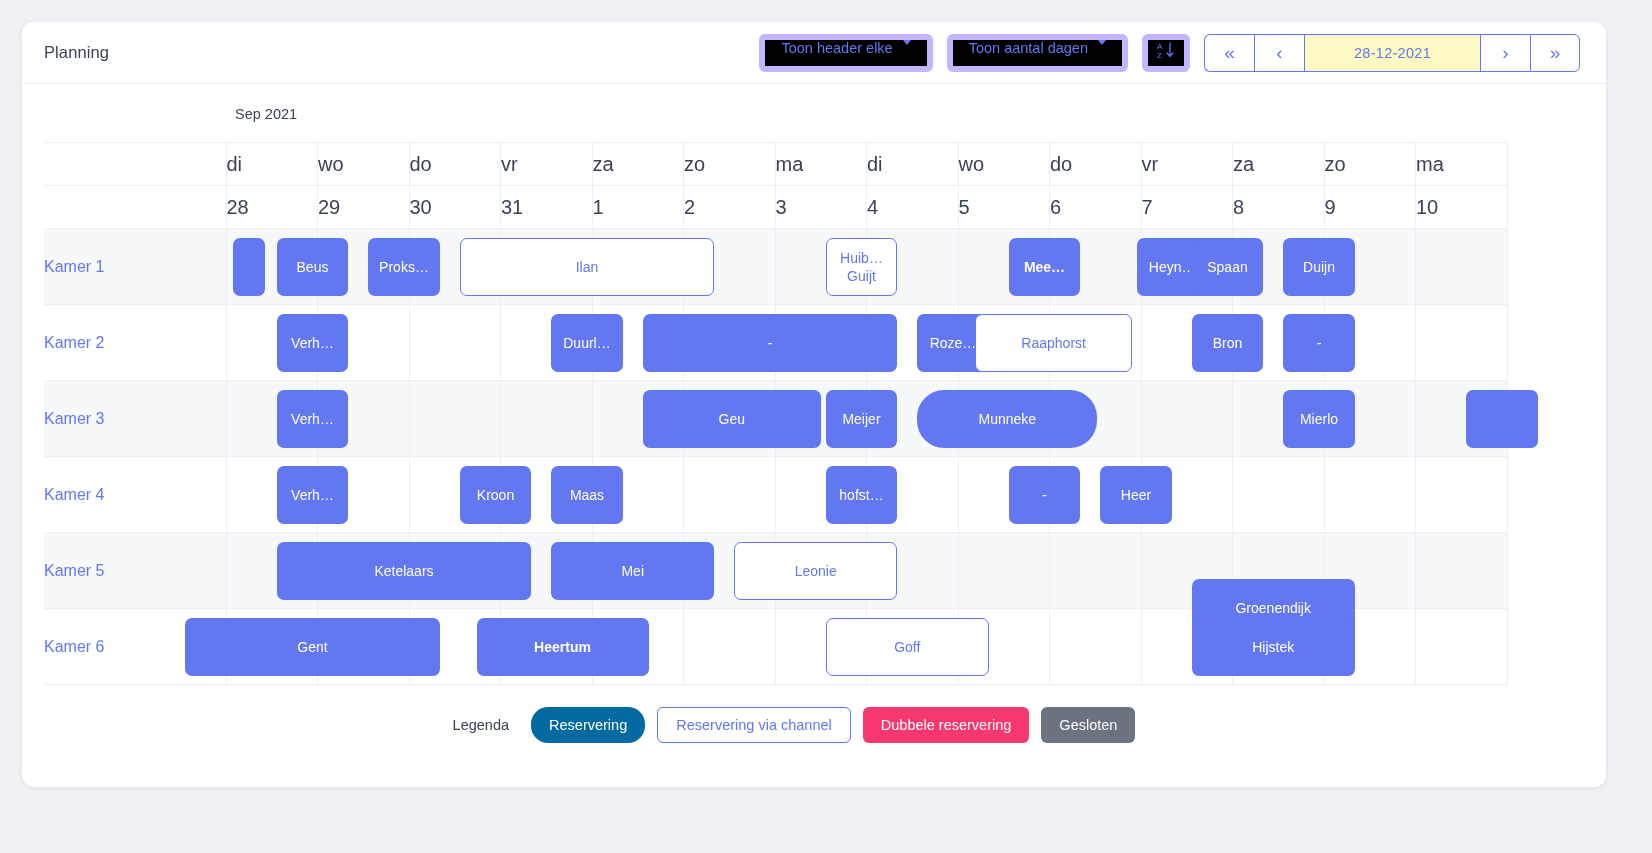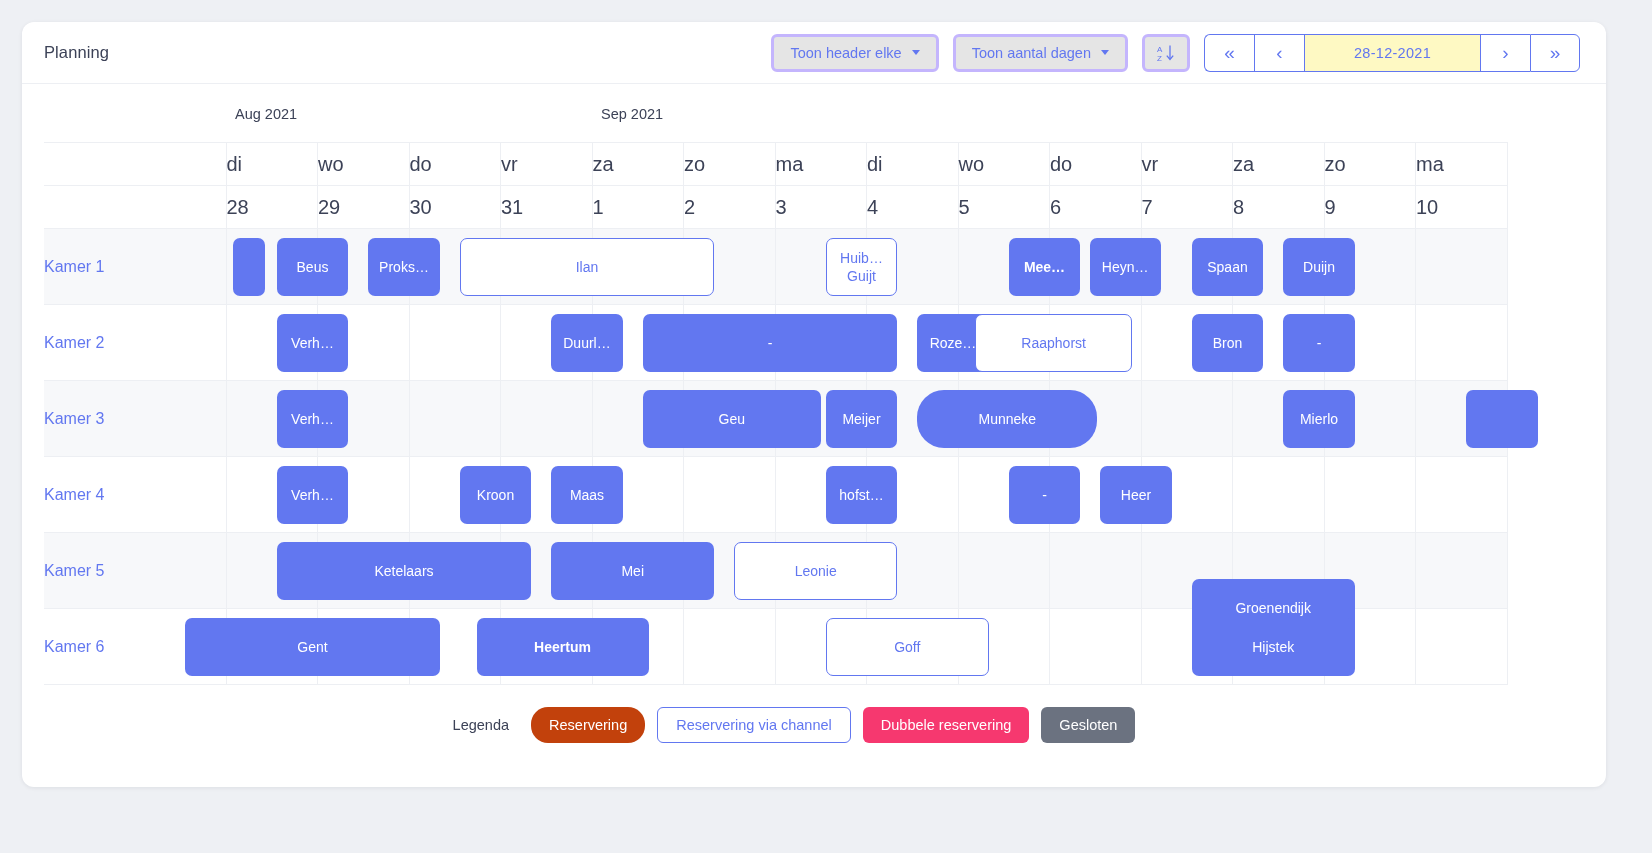--- a/index.html
+++ b/index.html
@@ -36,29 +36,28 @@
     font-weight: 400;
     letter-spacing: .1px;
   }
   .header-tools {
     margin-left: auto;
     display: flex;
     align-items: center;
     gap: 14px;
   }
   .btn {
-    border: 3px solid #c4b5fd;
-    background: #e5e5e5;
+    border: 6px solid #c4b5fd;
+    background: #000000;
     color: #6277f0;
     border-radius: 6px;
     height: 38px;
     font-size: 14.5px;
     font-family: "Liberation Sans", sans-serif;
     display: inline-flex;
-    align-items: center;
     justify-content: center;
     gap: 8px;
     padding: 0 16px;
     cursor: pointer;
     white-space: nowrap;
   }
   .btn .caret {
     width: 0; height: 0;
     border-left: 4.5px solid transparent;
     border-right: 4.5px solid transparent;
@@ -208,21 +207,21 @@
     height: 36px;
     border-radius: 6px;
     display: inline-flex;
     align-items: center;
     justify-content: center;
     padding: 0 18px;
     font-size: 14.5px;
     cursor: pointer;
     white-space: nowrap;
   }
-  .legend-pill.res { background: #c2410c; color: #fff; border-radius: 17px; }
+  .legend-pill.res { background: #0369a1; color: #fff; border-radius: 17px; }
   .legend-pill.channel { background: #fff; color: #6277f0; border: 1px solid #6277f0; }
   .legend-pill.dbl { background: #f6386f; color: #fff; }
   .legend-pill.closed { background: #6b7280; color: #fff; }
 </style>
 </head>
 <body>
 
 <div class="page">
   <div class="card">
 
@@ -267,21 +266,20 @@
         </div>
 
       </div>
     </div>
 
     <div class="card-body">
       <div class="cal">
 
         <div class="month-row" id="month-row">
           <div class="month-spacer"></div>
-        <div class="month-label" style="width: 366px;">Aug 2021</div>
             <div class="month-label" style="width: 915px;">Sep 2021</div>
           </div>
 
         <table class="grid">
           <colgroup id="colgroup">
             <col class="room-col">
           <col class="day-col">
               <col class="day-col">
               <col class="day-col">
               <col class="day-col">
@@ -349,21 +347,21 @@
                     <div class="event channel" style="left: 233.325px; width: 254.37px;">
                       <span>Ilan</span>
                     </div>
                     <div class="event channel" style="left: 599.325px; width: 71.37px;">
                       <span>Huib…</span>
                       <span>Guijt</span>
                     </div>
                     <div class="event res" style="left: 782.325px; width: 71.37px; font-weight: bold;">
                       <span>Mee…</span>
                     </div>
-                    <div class="event res" style="left: 863px; width: 71.37px;">
+                    <div class="event res" style="left: 910px; width: 71.37px;">
                       <span>Heyn…</span>
                     </div>
                     <div class="event res" style="left: 965.325px; width: 71.37px;">
                       <span>Spaan</span>
                     </div>
                     <div class="event res" style="left: 1056.83px; width: 71.37px;">
                       <span>Duijn</span>
                     </div>
                   </div>
                 </td>

